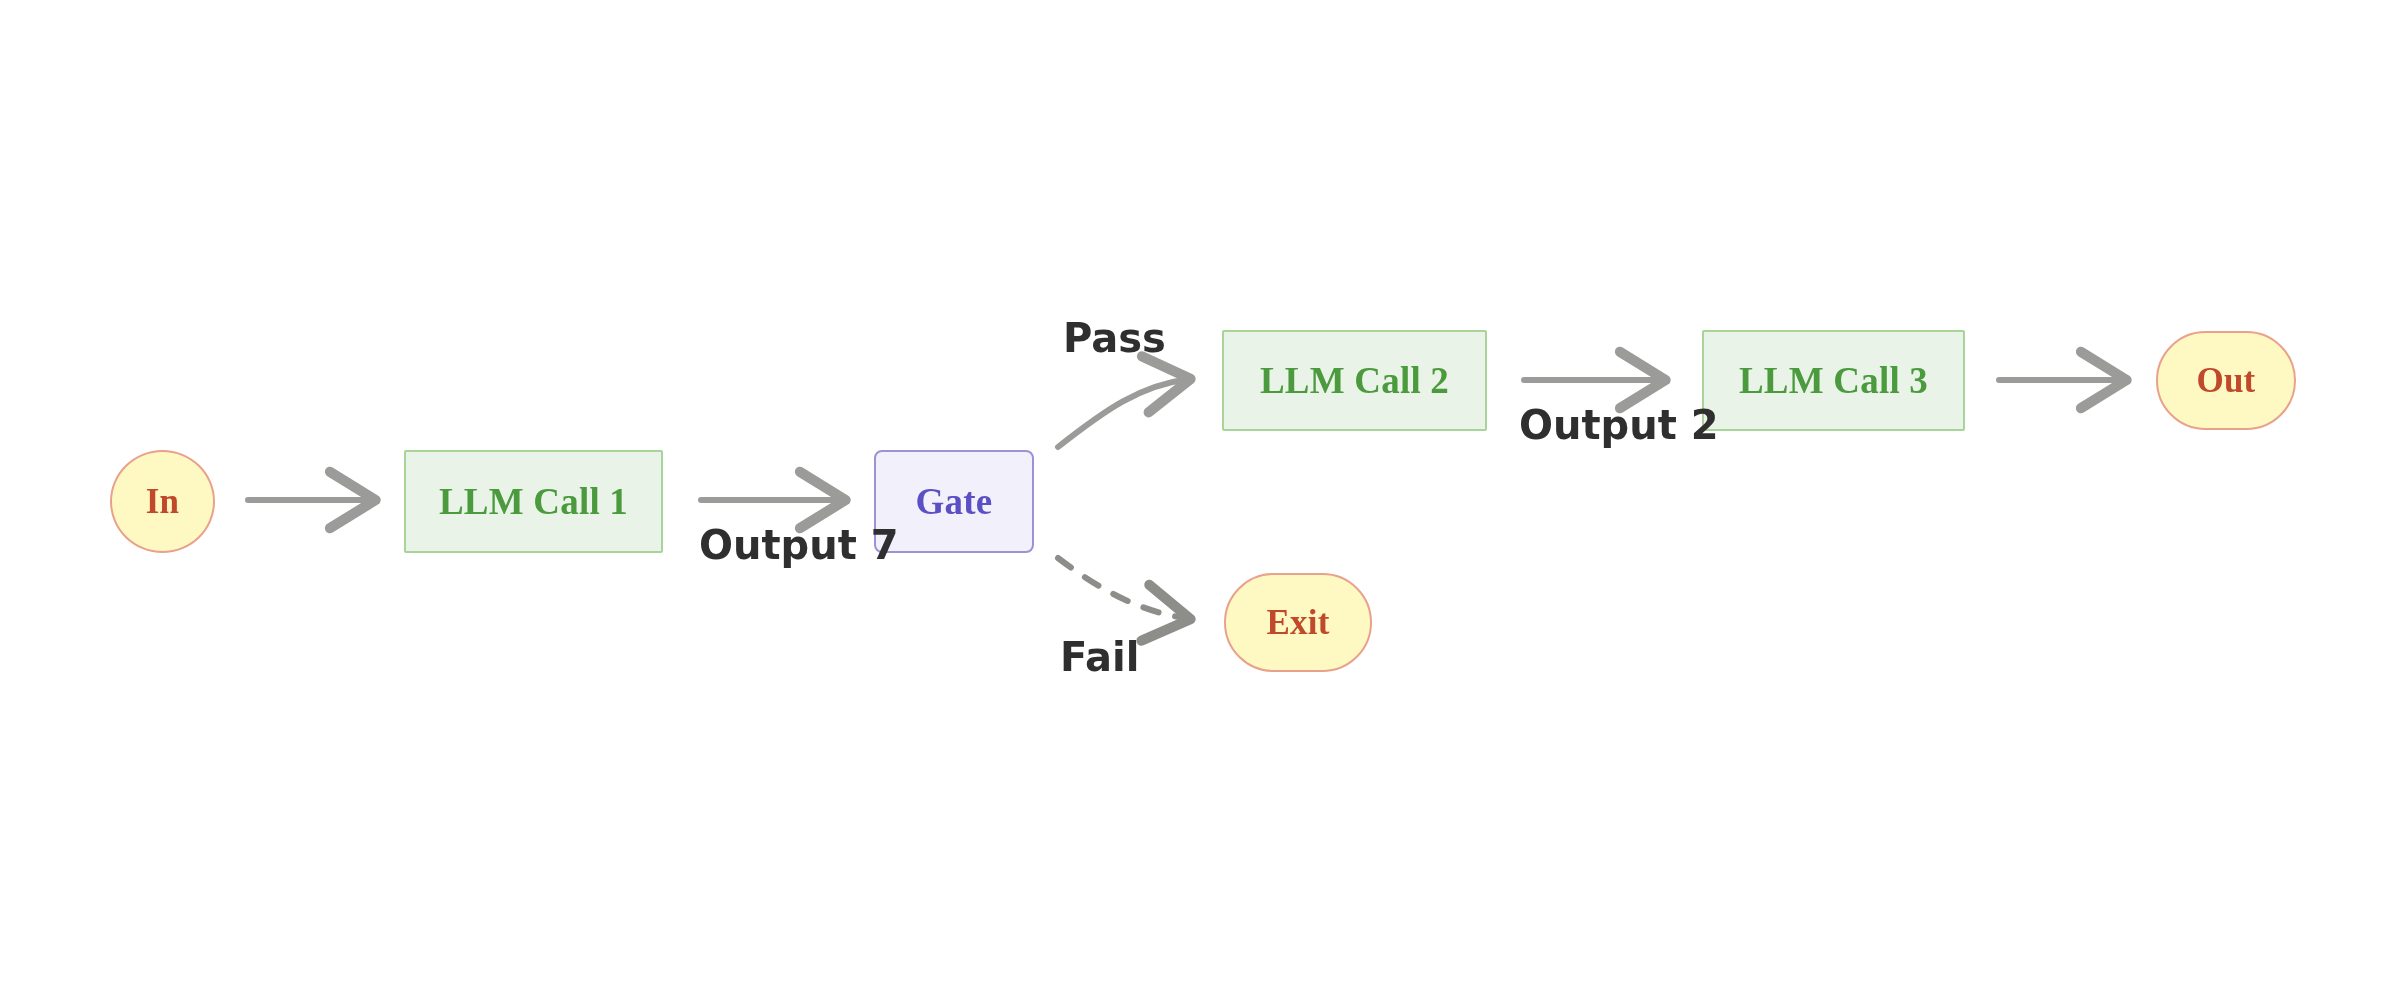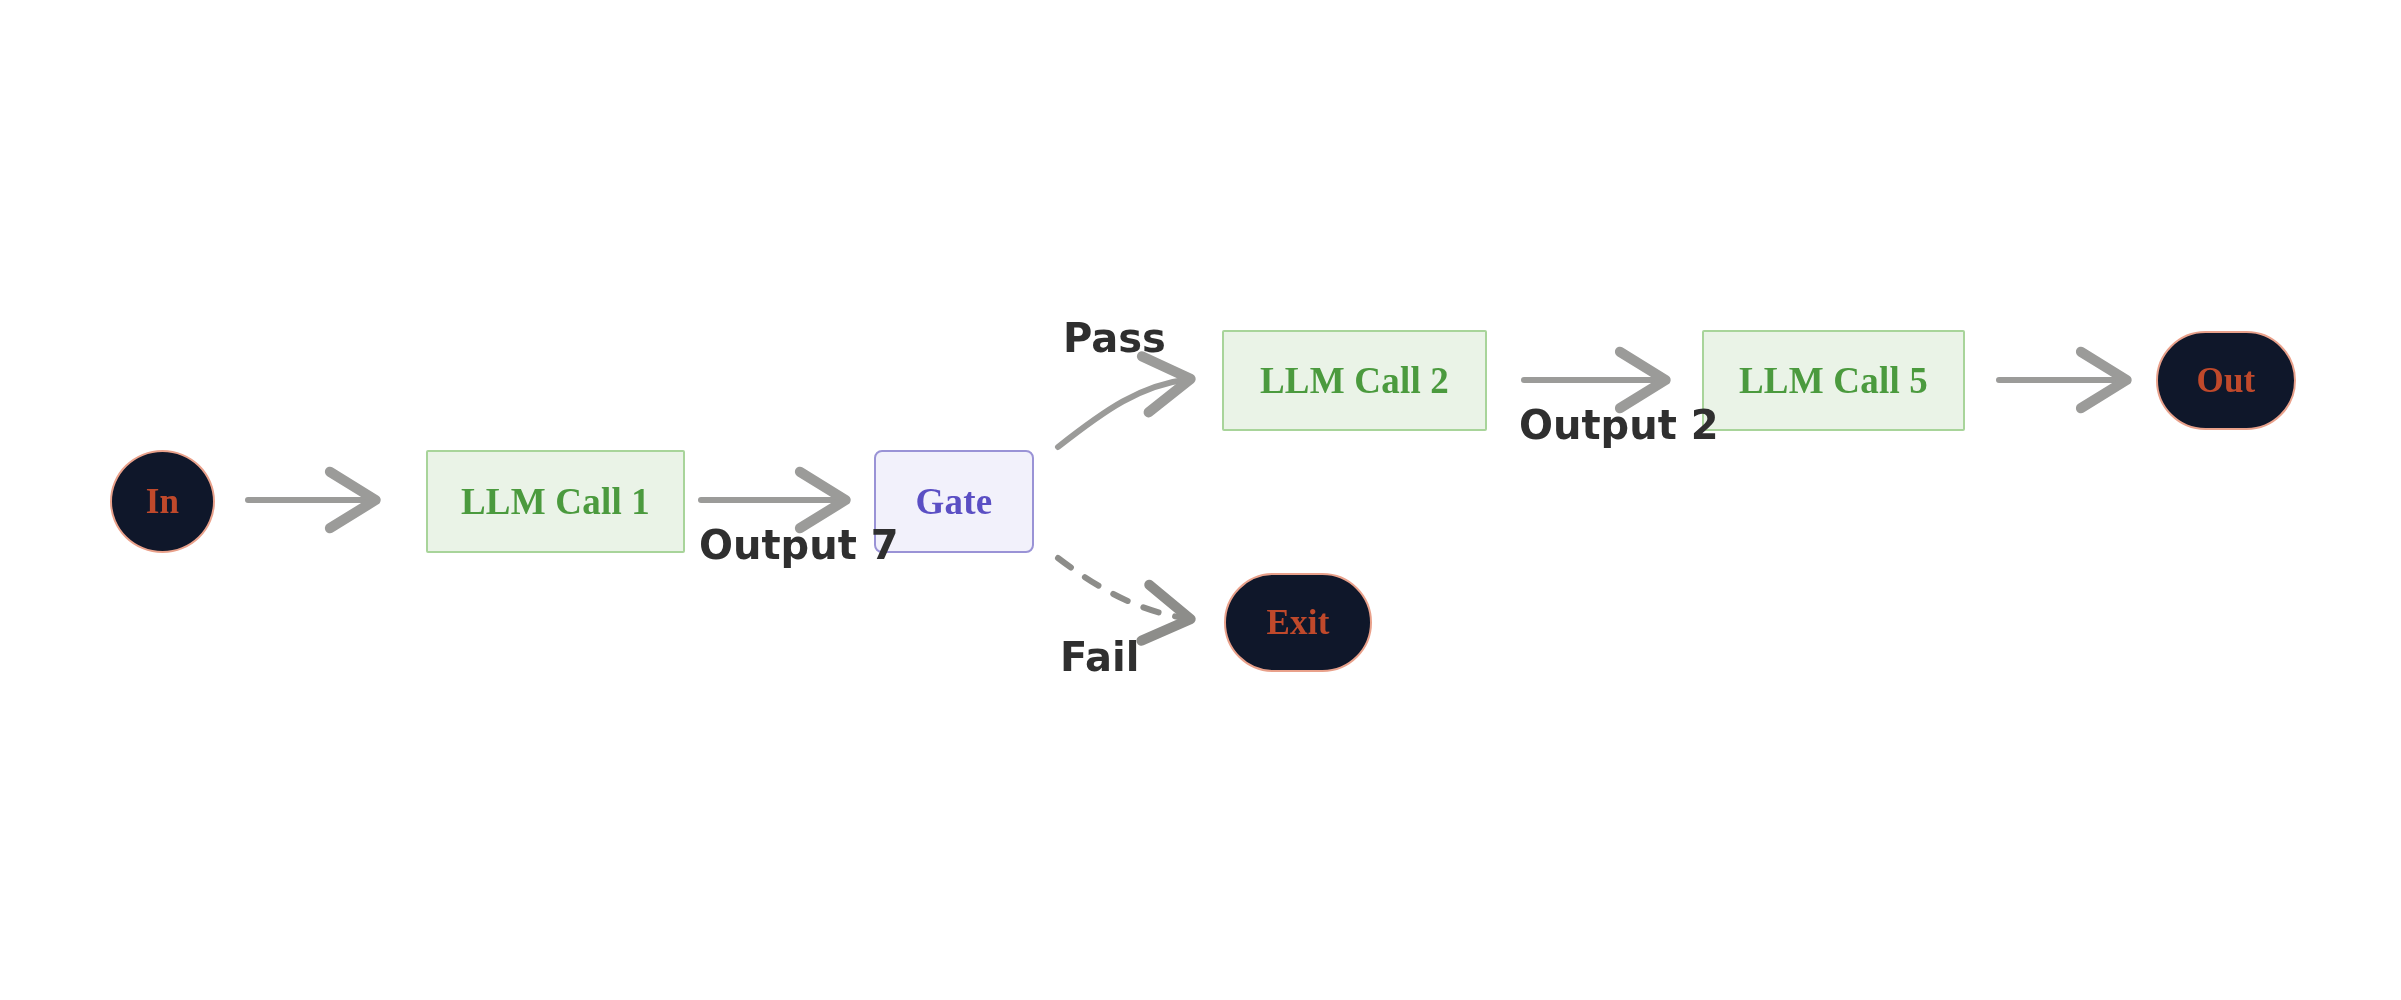--- a/index.html
+++ b/index.html
@@ -60,21 +60,21 @@
     border: 2px solid #9a93d6;
     border-radius: 8px;
     color: #5b4fc4;
     font-size: 37px;
     font-weight: 700;
     letter-spacing: 0.2px;
   }
 
   
   .node.terminal {
-    background: #0f172a;
+    background: #fef9c3;
     border: 2px solid #e9a18b;
     color: #c0492b;
     font-size: 35px;
     font-weight: 700;
     letter-spacing: 0.2px;
   }
 
   .node.terminal.circle {
     border-radius: 50%;
   }
@@ -117,34 +117,34 @@
 
     <line x1="1524" y1="380" x2="1665" y2="380" stroke="#9b9b99" stroke-width="6" stroke-linecap="round" marker-end="url(#ah-solid)"></line>
 
     <line x1="1999" y1="380" x2="2126" y2="380" stroke="#9b9b99" stroke-width="6" stroke-linecap="round" marker-end="url(#ah-solid)"></line>
   </svg>
 
   <div class="node terminal circle" style="left:110px; top:450px; width:105px; height:103px;justify-content:center;">
     <span>In</span>
   </div>
 
-  <div class="node process" style="left:426px; top:450px; width:259px; height:103px;text-align:center;">
+  <div class="node process" style="left:404px; top:450px; width:259px; height:103px;text-align:center;">
     <span>LLM Call 1</span>
   </div>
 
   <div class="node gate" style="left:874px; top:450px; width:160px; height:103px;">
     <span>Gate</span>
   </div>
 
   <div class="node process" style="left:1222px; top:330px; width:265px; height:101px;">
     <span>LLM Call 2</span>
   </div>
 
   <div class="node process" style="left:1702px; top:330px; width:263px; height:101px;">
-    <span>LLM Call 5</span>
+    <span>LLM Call 3</span>
   </div>
 
   <div class="node terminal pill" style="left:2156px; top:331px; width:140px; height:99px;">
     <span>Out</span>
   </div>
 
   <div class="node terminal pill" style="left:1224px; top:573px; width:148px; height:99px;">
     <span>Exit</span>
   </div>
 

